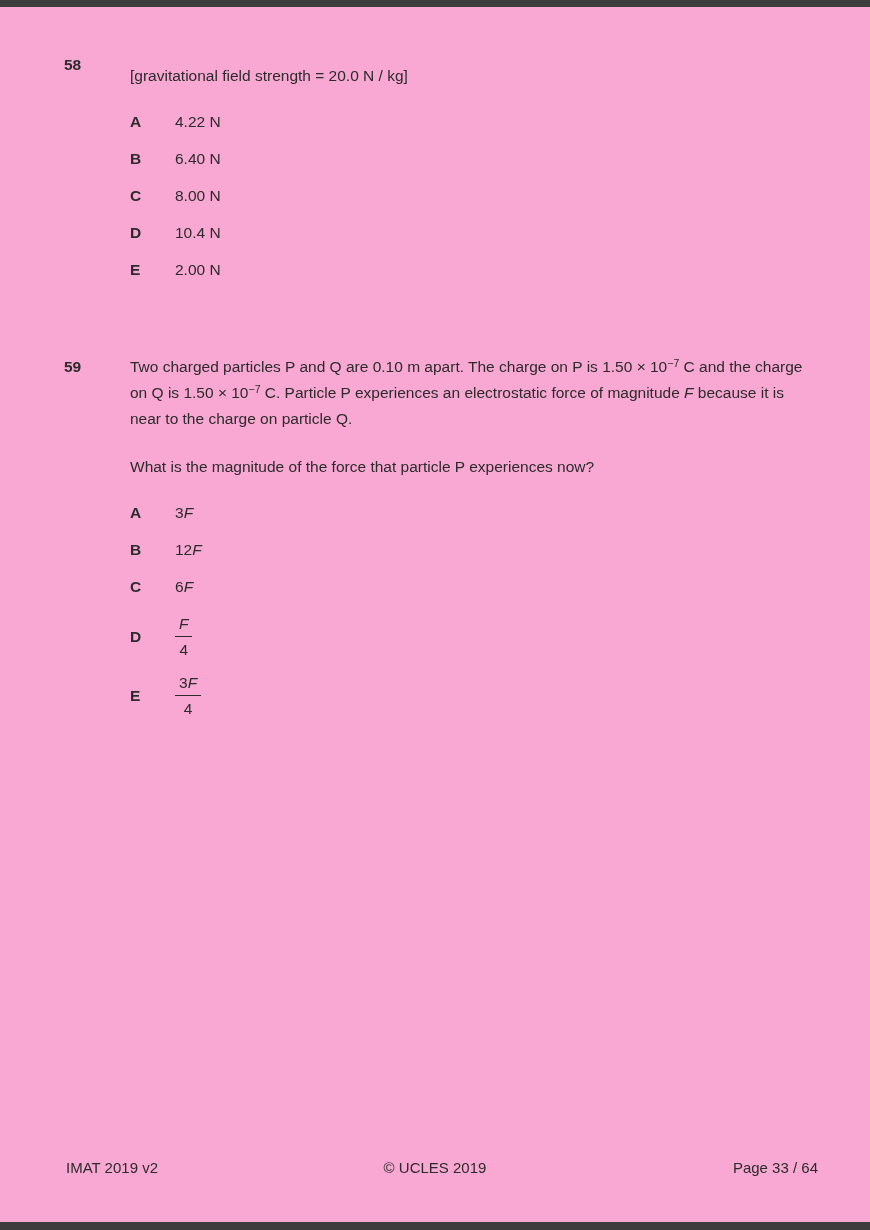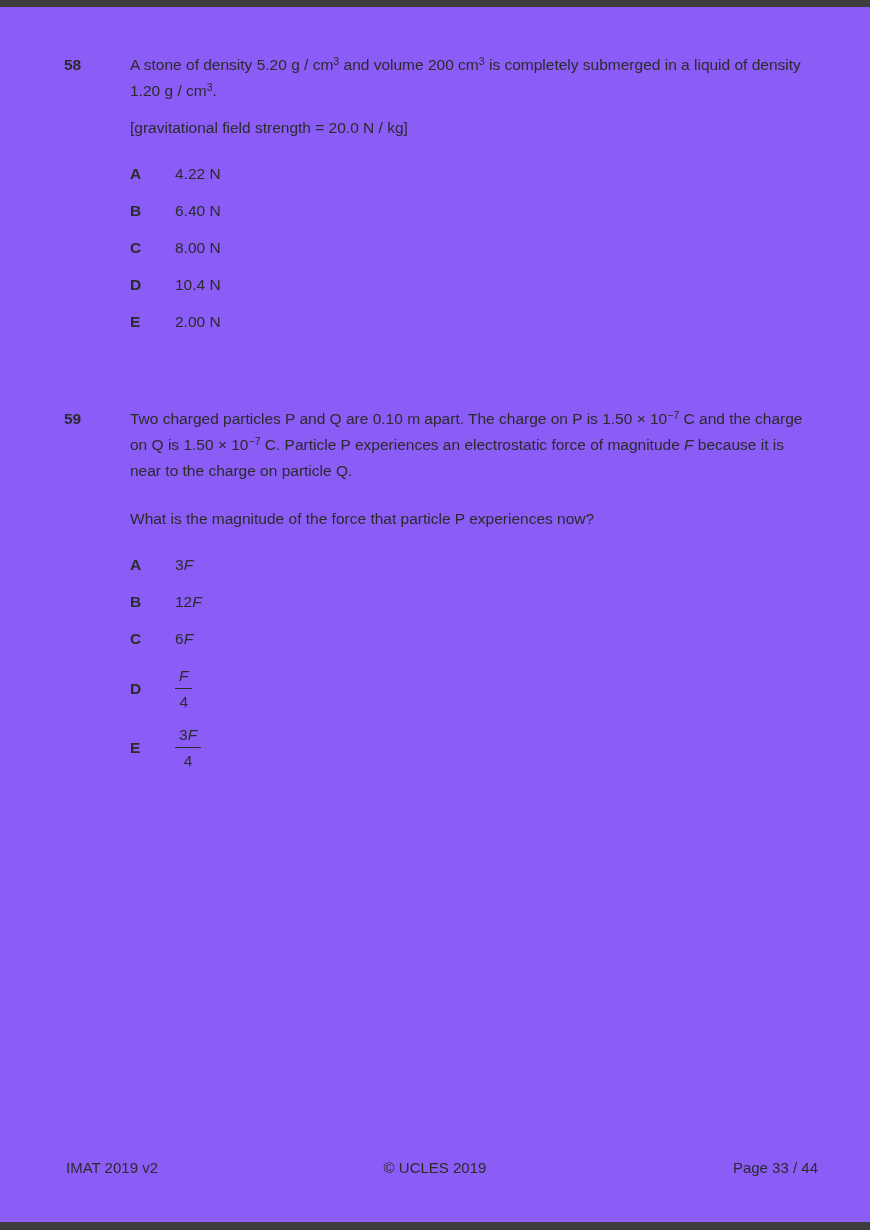--- a/index.html
+++ b/index.html
@@ -4,21 +4,21 @@
 <style>
   html, body {
     margin: 0;
     padding: 0;
     background: #ffffff;
   }
   .page {
     position: relative;
     width: 870px;
     height: 1230px;
-    background: #8b5cf6;
+    background: #f9a8d4;
     font-family: "Liberation Sans", "DejaVu Sans", sans-serif;
     color: #2b2b2b;
     overflow: hidden;
   }
   .scan-bar {
     position: absolute;
     left: 0;
     width: 100%;
     background: #3d3d3d;
   }
@@ -112,21 +112,20 @@
 <body>
 
 <div class="page">
   <div class="scan-bar top"></div>
 
   <div class="content">
 
     <div class="question">
       <div class="qnum">58</div>
       <div class="qbody">
-        <p>A stone of density 5.20 g / cm<sup>3</sup> and volume 200 cm<sup>3</sup> is completely submerged in a liquid of density 1.20 g / cm<sup>3</sup>.</p>
         <p class="gap-sm">[gravitational field strength = 20.0 N / kg]</p>
 
         <div class="options">
           <div class="option">
             <span class="opt-letter">A</span>
             <span class="opt-text">4.22 N</span>
           </div>
           <div class="option">
             <span class="opt-letter">B</span>
             <span class="opt-text">6.40 N</span>
@@ -182,17 +181,17 @@
           </div>
         </div>
       </div>
     </div>
 
   </div>
 
   <div class="footer">
     <span class="left">IMAT 2019 v2</span>
     <span class="center">© UCLES 2019</span>
-    <span class="right">Page 33 / 44</span>
+    <span class="right">Page 33 / 64</span>
   </div>
 
   <div class="scan-bar bottom"></div>
 </div>
 
 </body></html>

